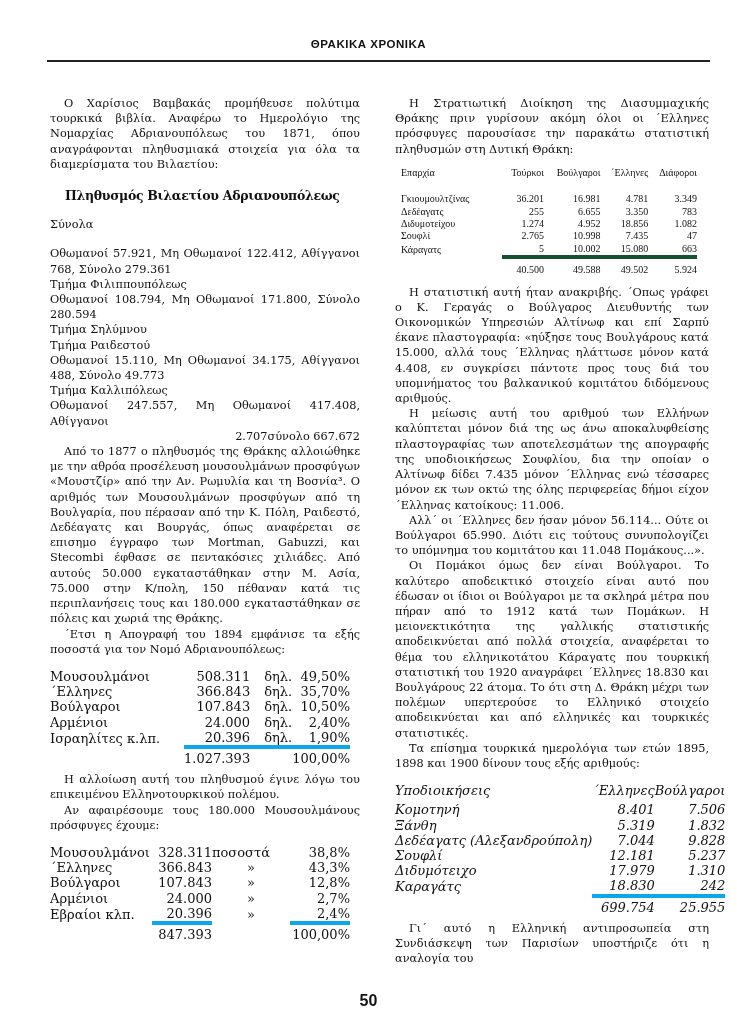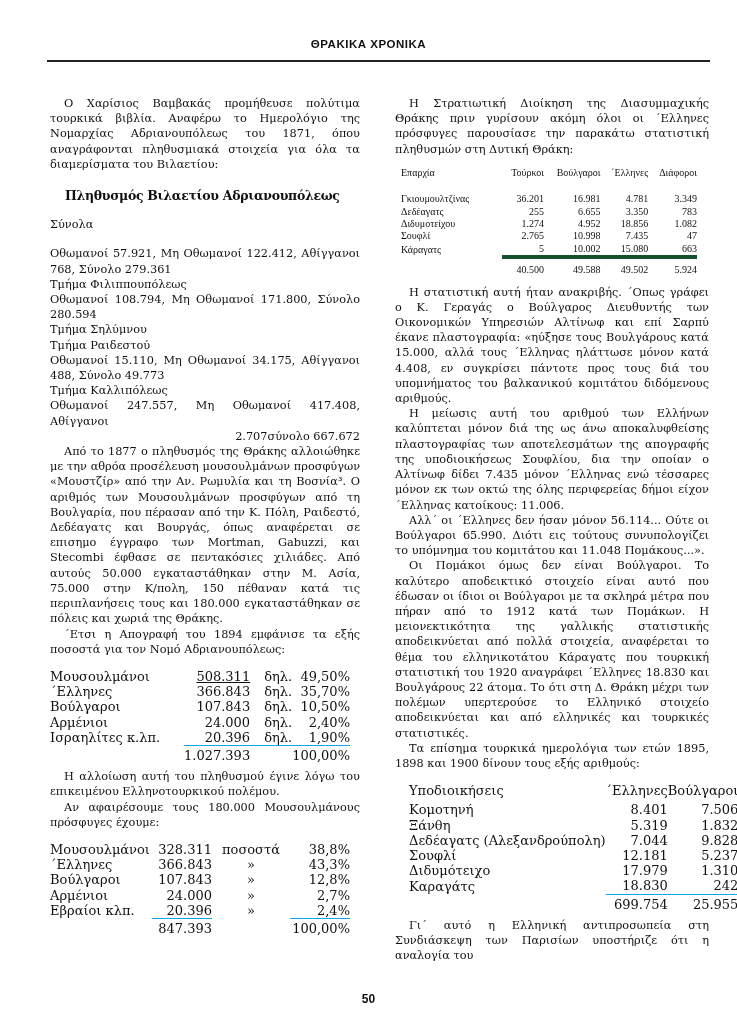--- a/index.html
+++ b/index.html
@@ -10,31 +10,31 @@
   .col.left { left: 50px; }
   .col.right { left: 395px; width: 314px; }
   p { margin: 0; text-align: justify; }
   p.indent { text-indent: 14px; }
   .heading { font-weight: bold; font-size: 12.5px; margin: 16px 0 14px 15px; letter-spacing: -0.3px; }
   .plain { margin-bottom: 14px; }
   .line { display: flex; justify-content: flex-end; }
   table { border-collapse: collapse; font-size: 13px; }
   td { padding: 0; line-height: 15.2px; white-space: nowrap; }
   td.num { text-align: right; }
-  td.u { border-bottom: 1px solid #0ea5e9; }
+  td.u { border-bottom: 4px solid #0ea5e9; }
   tr.total td { padding-top: 2px; }
   .t1 { width: 300px; margin: 12px 0 6px 0; }
   .t2 { width: 300px; margin: 12px 0 6px 0; }
   .t3 { width: 296px; margin: 10px 0 8px 6px; font-family: "Liberation Serif", serif; font-size: 10px; }
   .t3 td { line-height: 12.4px; }
   .t3 tr.head td { padding-bottom: 14px; }
   .t3 tr.rule td { border-top: 4px solid #14532d; padding-top: 5px; }
-  .t4 { width: 306px; margin: 12px 0 6px 14px; }
+  .t4 { width: 306px; margin: 12px 0 6px 0; font-style: italic; }
   .t4 tr.head td { padding-bottom: 4px; }
-  .page-number { position: absolute; left: 0; width: 737px; top: 992px; text-align: center; font-family: "Liberation Sans", sans-serif; font-weight: bold; font-size: 12px; }
+  .page-number { position: absolute; left: 0; width: 737px; top: 992px; text-align: center; font-family: "Liberation Sans", sans-serif; font-weight: bold; font-size: 16px; }
 </style>
 </head>
 <body>
 
 <div class="header">ΘΡΑΚΙΚΑ ΧΡΟΝΙΚΑ</div>
 <div class="header-rule"></div>
 
 <div class="col left">
   <p class="indent">Ο Χαρίσιος Βαμβακάς προμήθευσε πολύτιμα τουρκικά βιβλία. Αναφέρω το Ημερολόγιο της Νομαρχίας Αδριανουπόλεως του 1871, όπου αναγράφονται πληθυσμιακά στοιχεία για όλα τα διαμερίσματα του Βιλαετίου:</p>
   <div class="heading">Πληθυσμός Βιλαετίου Αδριανουπόλεως</div>
@@ -51,21 +51,21 @@
     <span>2.707</span>
     <span>σύνολο 667.672</span>
   </div>
   <p class="indent">Από το 1877 ο πληθυσμός της Θράκης αλλοιώθηκε με την αθρόα προσέλευση μουσουλμάνων προσφύγων «Μουστζίρ» από την Αν. Ρωμυλία και τη Βοσνία³. Ο αριθμός των Μουσουλμάνων προσφύγων από τη Βουλγαρία, που πέρασαν από την Κ. Πόλη, Ραιδεστό, Δεδέαγατς και Βουργάς, όπως αναφέρεται σε επισημο έγγραφο των Mortman, Gabuzzi, και Stecombi έφθασε σε πεντακόσιες χιλιάδες. Από αυτούς 50.000 εγκαταστάθηκαν στην Μ. Ασία, 75.000 στην Κ/πολη, 150 πέθαναν κατά τις περιπλανήσεις τους και 180.000 εγκαταστάθηκαν σε πόλεις και χωριά της Θράκης.</p>
   <p class="indent">΄Ετσι η Απογραφή του 1894 εμφάνισε τα εξής ποσοστά για τον Νομό Αδριανουπόλεως:</p>
 
   <table class="t1">
     <tbody id="t1-body">
         <tr>
           <td style="width: 46%;">Μουσουλμάνοι</td>
-          <td class="num" style="width: 20%; text-decoration: underline;">508.311</td>
+          <td class="num" style="width: 20%;">508.311</td>
           <td style="padding-left: 14px;">δηλ.</td>
           <td class="num">49,50%</td>
         </tr>
         <tr>
           <td style="width: 46%;">΄Ελληνες</td>
           <td class="num" style="width: 20%;">366.843</td>
           <td style="padding-left: 14px;">δηλ.</td>
           <td class="num">35,70%</td>
         </tr>
         <tr>
@@ -96,21 +96,21 @@
   </table>
 
   <p class="indent">Η αλλοίωση αυτή του πληθυσμού έγινε λόγω του επικειμένου Ελληνοτουρκικού πολέμου.</p>
   <p class="indent">Αν αφαιρέσουμε τους 180.000 Μουσουλμάνους πρόσφυγες έχουμε:</p>
 
   <table class="t2">
     <tbody id="t2-body">
         <tr>
           <td style="width: 34%;">Μουσουλμάνοι</td>
           <td class="num" style="width: 20%;">328.311</td>
-          <td style="text-align: center; width: 26%;">ποσοστά</td>
+          <td style="text-align: left; width: 26%;">ποσοστά</td>
           <td class="num">38,8%</td>
         </tr>
         <tr>
           <td style="width: 34%;">΄Ελληνες</td>
           <td class="num" style="width: 20%;">366.843</td>
           <td style="text-align: center; width: 26%;">»</td>
           <td class="num">43,3%</td>
         </tr>
         <tr>
           <td style="width: 34%;">Βούλγαροι</td>

